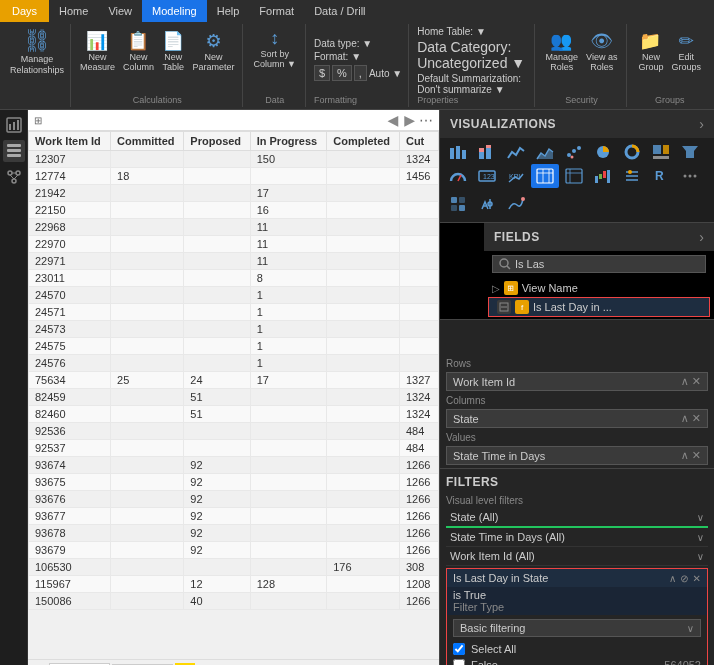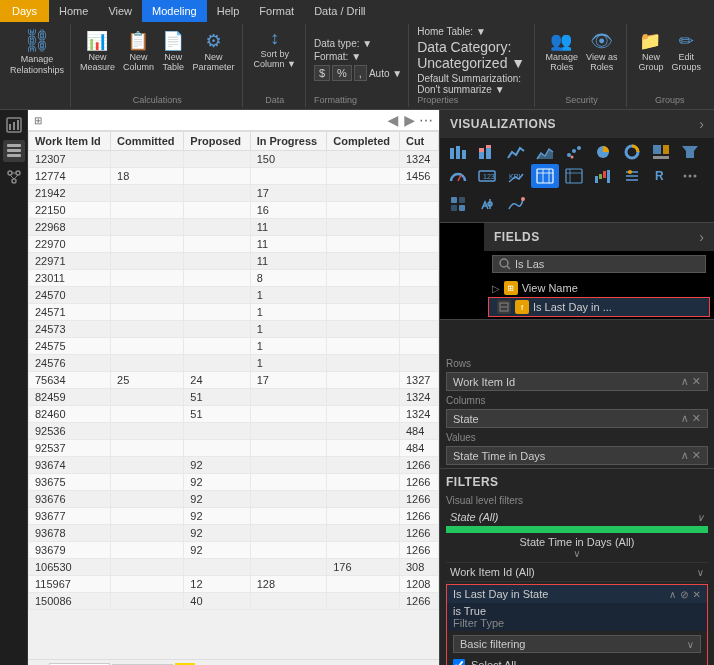--- a/index.html
+++ b/index.html
@@ -653,26 +653,26 @@
           <span style="cursor:pointer;color:#888;font-size:11px;">∧</span>
           <span style="cursor:pointer;color:#888;font-size:11px;">✕</span>
         </div>
       </div>
     </div>
 
     <div style="padding:0 6px 4px;background:#252525;flex:1;overflow-y:auto;">
       <div style="font-size:12px;font-weight:600;color:#ccc;text-transform:uppercase;letter-spacing:0.5px;padding:6px 0 4px;">FILTERS</div>
       <div style="font-size:10px;color:#888;padding:2px 0;">Visual level filters</div>
 
-      <div style="display:flex;align-items:center;justify-content:space-between;padding:3px 4px;border-bottom:7px solid #22c55e;cursor:pointer;font-style:italic;">
+      <div style="display:flex;align-items:center;justify-content:space-between;padding:3px 4px;border-bottom:2px solid #22c55e;cursor:pointer;">
         <span style="font-size:11px;color:#ccc;">State (All)</span>
         <span style="color:#888;font-size:10px;">∨</span>
       </div>
 
-      <div style="display:flex;align-items:center;justify-content:space-between;padding:3px 4px;border-bottom:1px solid #333;cursor:pointer;flex-direction:column;">
+      <div style="display:flex;align-items:center;justify-content:space-between;padding:3px 4px;border-bottom:1px solid #333;cursor:pointer;">
         <span style="font-size:11px;color:#ccc;">State Time in Days (All)</span>
         <span style="color:#888;font-size:10px;">∨</span>
       </div>
 
       <div style="display:flex;align-items:center;justify-content:space-between;padding:3px 4px;border-bottom:1px solid #333;cursor:pointer;">
         <span style="font-size:11px;color:#ccc;">Work Item Id (All)</span>
         <span style="color:#888;font-size:10px;">∨</span>
       </div>
 
       <div style="border:1px solid #e44;margin:2px 0;">

